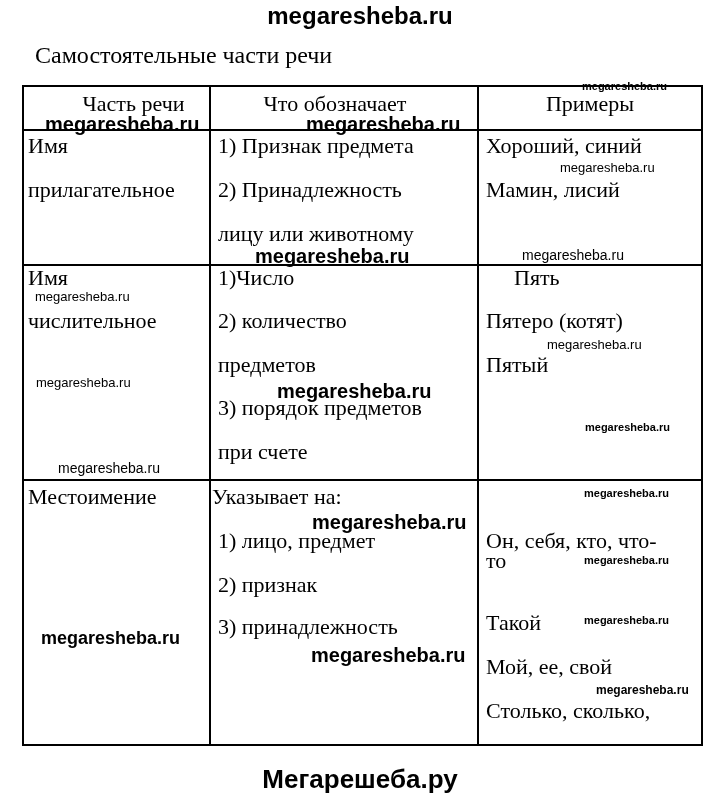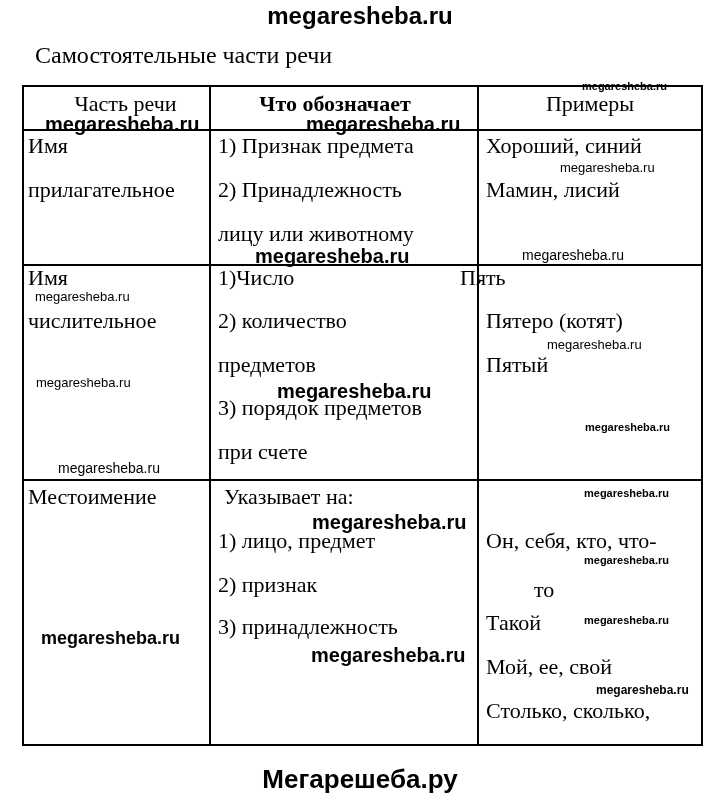--- a/index.html
+++ b/index.html
@@ -28,50 +28,50 @@
 
   <div class="heading">Самостоятельные части речи</div>
 
   <div class="tborder" style="left:22px;top:85px;width:681px;height:661px;background:transparent;border:2px solid #000;box-sizing:border-box;"></div>
   <div class="tborder" style="left:209px;top:85px;width:2px;height:661px;"></div>
   <div class="tborder" style="left:477px;top:85px;width:2px;height:661px;"></div>
   <div class="tborder" style="left:22px;top:129px;width:681px;height:2px;"></div>
   <div class="tborder" style="left:22px;top:264px;width:681px;height:2px;"></div>
   <div class="tborder" style="left:22px;top:479px;width:681px;height:2px;"></div>
 
-  <div class="hcell" style="left:16px;width:219px;">Часть речи</div>
-  <div class="hcell" style="left:211px;width:248px;font-weight:bold;">Что обозначает</div>
+  <div class="hcell" style="left:24px;width:219px;">Часть речи</div>
+  <div class="hcell" style="left:211px;width:248px;">Что обозначает</div>
   <div class="hcell" style="left:479px;width:222px;">Примеры</div>
 
   <div class="cline" style="left:28px;top:136px;">Имя</div>
   <div class="cline" style="left:28px;top:180px;">прилагательное</div>
   <div class="cline" style="left:218px;top:136px;">1) Признак предмета</div>
   <div class="cline" style="left:218px;top:180px;">2) Принадлежность</div>
   <div class="cline" style="left:218px;top:224px;">лицу или животному</div>
   <div class="cline" style="left:486px;top:136px;">Хороший, синий</div>
   <div class="cline" style="left:486px;top:180px;">Мамин, лисий</div>
 
   <div class="cline" style="left:28px;top:268px;">Имя</div>
   <div class="cline" style="left:28px;top:311px;">числительное</div>
   <div class="cline" style="left:218px;top:268px;">1)Число</div>
   <div class="cline" style="left:218px;top:311px;">2) количество</div>
   <div class="cline" style="left:218px;top:355px;">предметов</div>
   <div class="cline" style="left:218px;top:398px;">3) порядок предметов</div>
   <div class="cline" style="left:218px;top:442px;">при счете</div>
-  <div class="cline" style="left:460px;top:268px;">Пять</div>
+  <div class="cline" style="left:514px;top:268px;">Пять</div>
   <div class="cline" style="left:486px;top:311px;">Пятеро (котят)</div>
   <div class="cline" style="left:486px;top:355px;">Пятый</div>
 
   <div class="cline" style="left:28px;top:487px;">Местоимение</div>
-  <div class="cline" style="left:224px;top:487px;">Указывает на:</div>
+  <div class="cline" style="left:212px;top:487px;">Указывает на:</div>
   <div class="cline" style="left:218px;top:531px;">1) лицо, предмет</div>
   <div class="cline" style="left:218px;top:575px;">2) признак</div>
   <div class="cline" style="left:218px;top:617px;">3) принадлежность</div>
   <div class="cline" style="left:486px;top:531px;text-align:center;">Он, себя, кто, что-</div>
-  <div class="cline" style="left:486px;top:580px;margin-left:48px;">то</div>
+  <div class="cline" style="left:486px;top:551px;">то</div>
   <div class="cline" style="left:486px;top:613px;">Такой</div>
   <div class="cline" style="left:486px;top:657px;">Мой, ее, свой</div>
   <div class="cline" style="left:486px;top:701px;">Столько, сколько,</div>
 
   <div class="wm wm-bold-sm" style="left:582px;top:80px;">megaresheba.ru</div>
   <div class="wm wm-bold-lg" style="left:45px;top:113px;">megaresheba.ru</div>
   <div class="wm wm-bold-lg" style="left:306px;top:113px;">megaresheba.ru</div>
   <div class="wm wm-reg-sm" style="left:560px;top:160px;">megaresheba.ru</div>
   <div class="wm wm-bold-lg" style="left:255px;top:245px;">megaresheba.ru</div>
   <div class="wm wm-reg-sm" style="left:522px;top:247px;font-size:14px;">megaresheba.ru</div>

